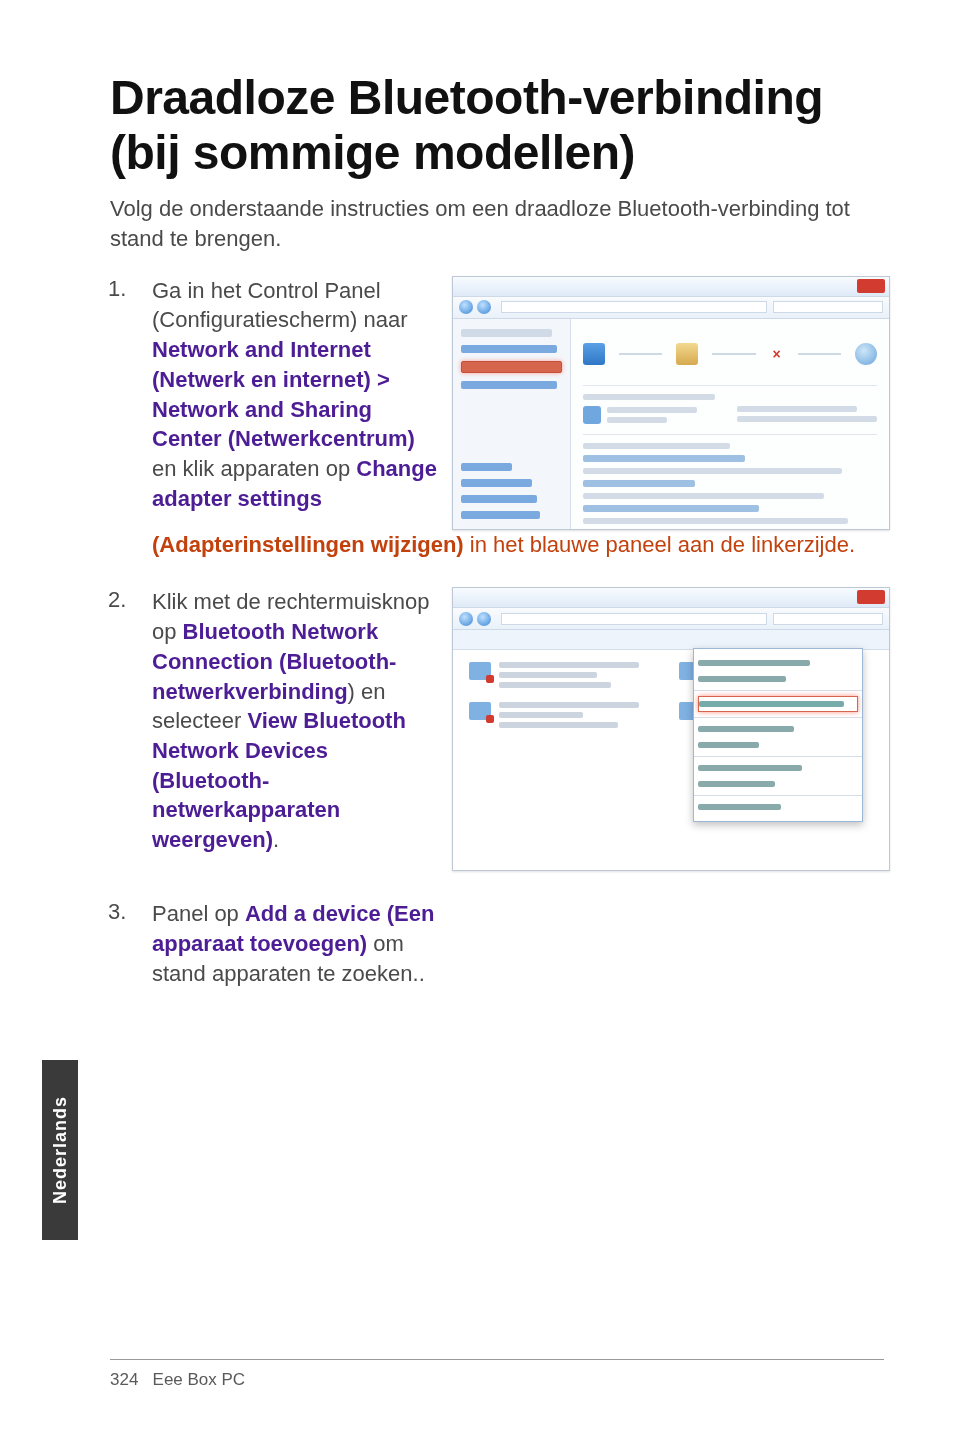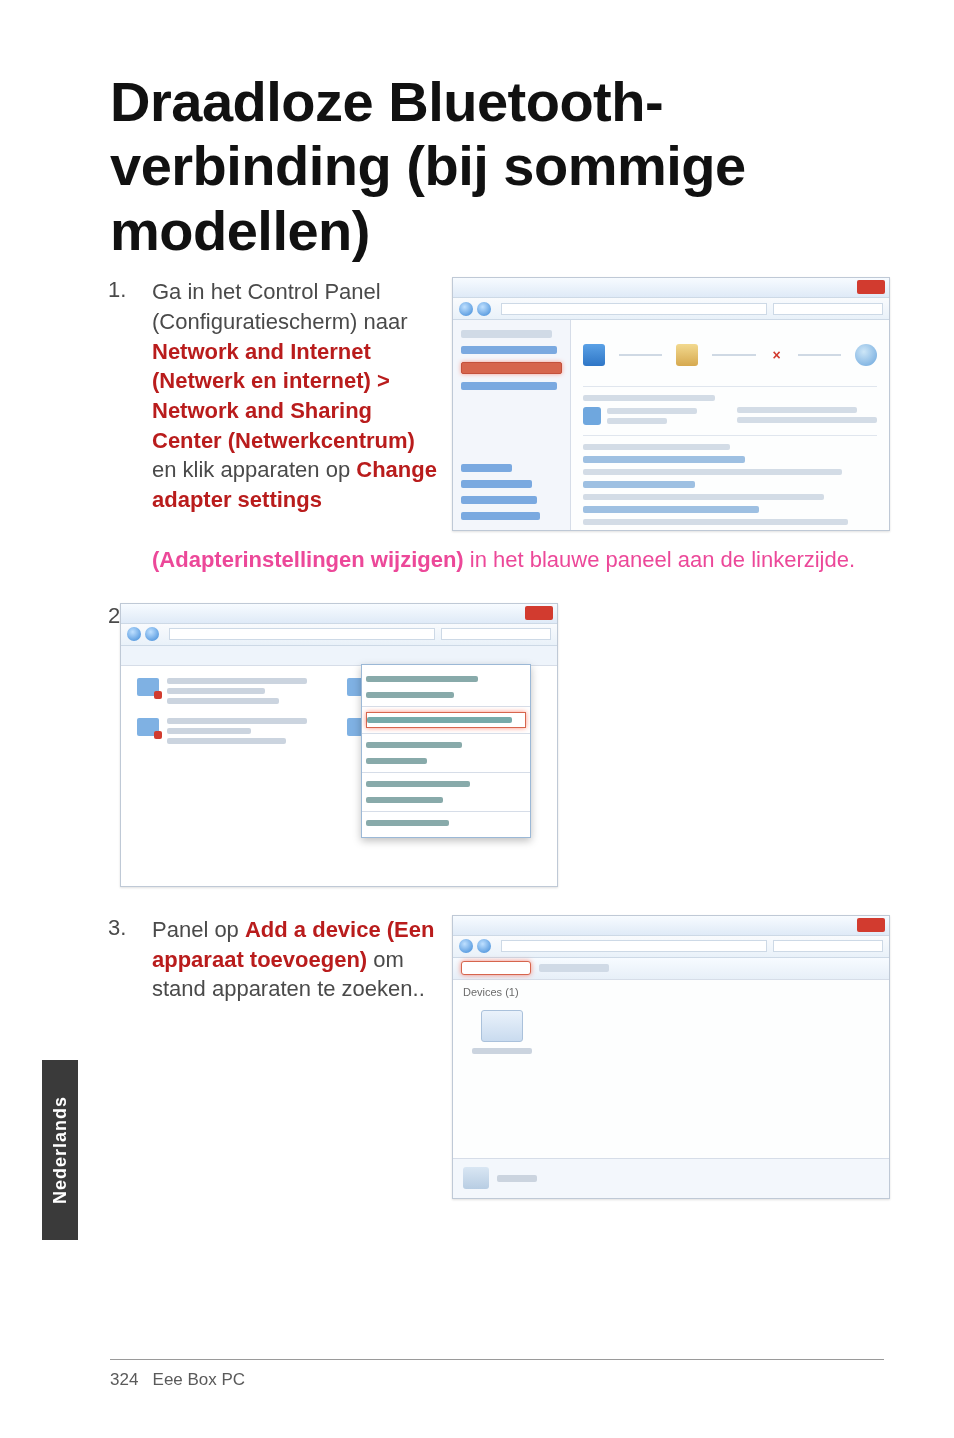--- a/index.html
+++ b/index.html
@@ -1,27 +1,27 @@
 <!DOCTYPE html>
 <html><head>
 <meta charset="utf-8">
 <style>
   * { box-sizing: border-box; margin: 0; padding: 0; }
   html, body { width: 954px; height: 1438px; background: #fff; font-family: "Segoe UI", "Helvetica Neue", Arial, sans-serif; color: #2a2a2a; }
   .page { position: relative; width: 954px; height: 1438px; padding: 70px 70px 40px 110px; }
-  h1 { font-family: Arial, "Arial Black", sans-serif; font-weight: 900; font-size: 56px; line-height: 1.15; color: #111; letter-spacing: -0.5px; margin-bottom: 14px; }
+  h1 { font-family: Arial, "Arial Black", sans-serif; font-weight: 900; font-size: 48px; line-height: 1.15; color: #111; letter-spacing: -0.5px; margin-bottom: 14px; }
   .intro { font-size: 22px; line-height: 1.35; color: #4a4a4a; margin-bottom: 22px; }
   ol.steps { list-style: none; counter-reset: step; }
   ol.steps > li { counter-increment: step; position: relative; margin-bottom: 28px; }
   ol.steps > li::before { content: counter(step) "."; position: absolute; left: -2px; top: 0; font-size: 22px; color: #4a4a4a; }
   .step-row { display: flex; align-items: flex-start; }
   .step-text { font-size: 22px; line-height: 1.35; color: #4a4a4a; padding-left: 42px; }
   .step-text .narrow { width: 290px; }
-  .step-text b { font-weight: 700; color: #b91c1c; }
-  .full { padding-left: 42px; font-size: 22px; line-height: 1.35; color: #ec4899; margin-top: 14px; }
+  .step-text b { font-weight: 700; color: #4c1d95; }
+  .full { padding-left: 42px; font-size: 22px; line-height: 1.35; color: #c2410c; margin-top: 0; }
   .shot { flex: 0 0 auto; margin-left: 10px; border: 1px solid #bfc9d6; background: #eef3f8; box-shadow: 0 1px 2px rgba(0,0,0,.12); position: relative; overflow: hidden; }
   .shot .titlebar { height: 20px; background: linear-gradient(#f7fbff,#dfeaf7); border-bottom: 1px solid #cdd9e6; position: relative; }
   .shot .redsq { position: absolute; right: 4px; top: 2px; width: 28px; height: 14px; background: #d23b2f; border-radius: 2px; }
   .shot .toolbar { height: 22px; background: linear-gradient(#f9fbfd,#e9f1f9); border-bottom: 1px solid #cdd9e6; display: flex; align-items: center; padding: 0 6px; }
   .shot .nav { width: 14px; height: 14px; border-radius: 50%; background: radial-gradient(circle at 40% 35%, #bfe0ff, #3b87d6); margin-right: 4px; }
   .shot .crumb { flex: 1; height: 12px; background: #fff; border: 1px solid #cdd9e6; margin: 0 6px; }
   .shot .search { width: 110px; height: 12px; background: #fff; border: 1px solid #cdd9e6; }
   .shot .body { display: flex; height: calc(100% - 42px); }
   .shot .side { width: 118px; background: #f3f6fb; border-right: 1px solid #d6dde8; padding: 10px 8px; display: flex; flex-direction: column; gap: 8px; }
   .shot .side .hline { height: 8px; background: #d0dae6; border-radius: 2px; }
@@ -74,20 +74,21 @@
 
   .footer { position: absolute; left: 110px; bottom: 48px; right: 70px; border-top: 1px solid #9a9a9a; padding-top: 10px; font-size: 17px; color: #5a5a5a; }
 </style>
 </head>
 <body>
 
 <div class="page">
 
   <h1>Draadloze Bluetooth-verbinding (bij sommige modellen)</h1>
 
+  <p class="intro">Volg de onderstaande instructies om een draadloze Bluetooth-verbinding tot stand te brengen.</p>
 
   <ol class="steps">
 
     <li>
       <div class="step-row">
         <div class="step-text">
           <div class="narrow">
             <span>Ga in het Control Panel (Configuratiescherm) naar </span><b>Network and Internet (Netwerk en internet) &gt; Network and Sharing Center (Netwerkcentrum)</b><span> en klik apparaten op </span><b>Change adapter settings</b>
           </div>
         </div>
@@ -156,20 +157,25 @@
         </div>
       </div>
       <div class="full">
         
         <b>(Adapterinstellingen wijzigen)</b><span> in het blauwe paneel aan de linkerzijde.</span>
       </div>
     </li>
 
     <li>
       <div class="step-row">
+        <div class="step-text">
+          <div class="narrow">
+            <span>Klik met de rechtermuisknop op </span><b>Bluetooth Network Connection (Bluetooth-netwerkverbinding</b><span>) en selecteer </span><b>View Bluetooth Network Devices (Bluetooth-netwerkapparaten weergeven)</b><span>.</span>
+          </div>
+        </div>
 
         <div class="shot shot2" style="width:438px;height:284px">
           <div class="titlebar">
             <div class="redsq"></div>
           </div>
           <div class="toolbar">
             <div class="nav"></div>
             <div class="nav"></div>
             <div class="crumb" title="Network Connections"></div>
             <div class="search"></div>
@@ -255,48 +261,20 @@
     </li>
 
     <li>
       <div class="step-row">
         <div class="step-text">
           <div class="narrow">
             <span>Panel op </span><b>Add a device (Een apparaat toevoegen)</b><span> om stand apparaten te zoeken..</span>
           </div>
         </div>
 
-        <div class="shot shot3" style="width:438px;height:284px">
-          <div class="titlebar">
-            <div class="redsq"></div>
-          </div>
-          <div class="toolbar">
-            <div class="nav"></div>
-            <div class="nav"></div>
-            <div class="crumb" title="Devices and Printers &gt; Bluetooth Network Devices"></div>
-            <div class="search"></div>
-          </div>
-          <div class="body3">
-            <div class="addbar">
-              <div class="addbtn" title="Add a device"></div>
-              <div class="rembtn"></div>
-            </div>
-            <div class="hdr">Devices (1)</div>
-            <div style="display:flex">
-              <div class="dev">
-                <div class="mon"></div>
-                <div class="cap"></div>
-              </div>
-            </div>
-            <div class="foot">
-              <div class="fico"></div>
-              <div class="ftxt"></div>
-            </div>
-          </div>
-        </div>
       </div>
     </li>
 
   </ol>
 
   <div class="sidetab">
     <span>Nederlands</span>
   </div>
 
   <div class="footer">

